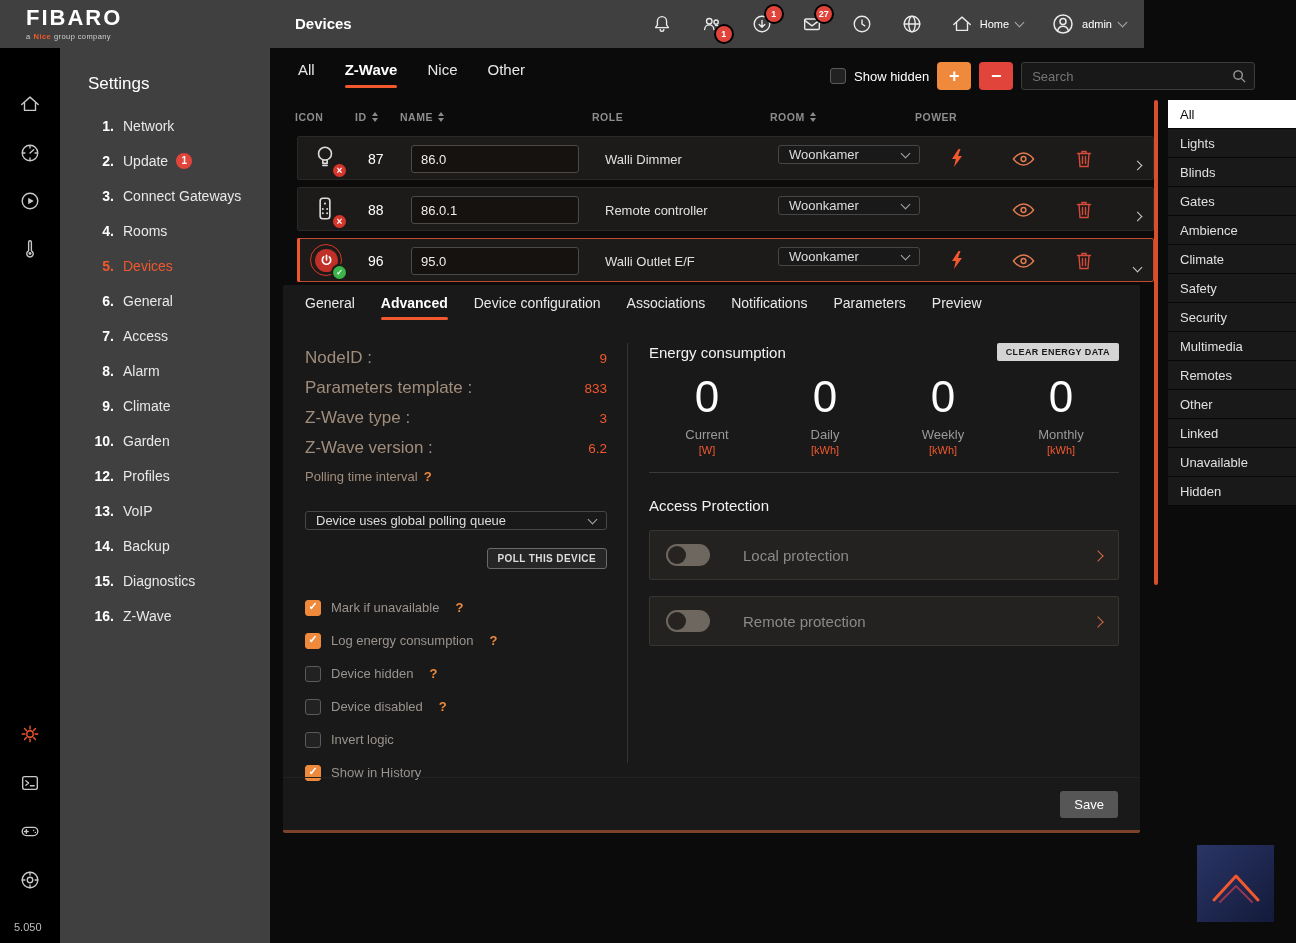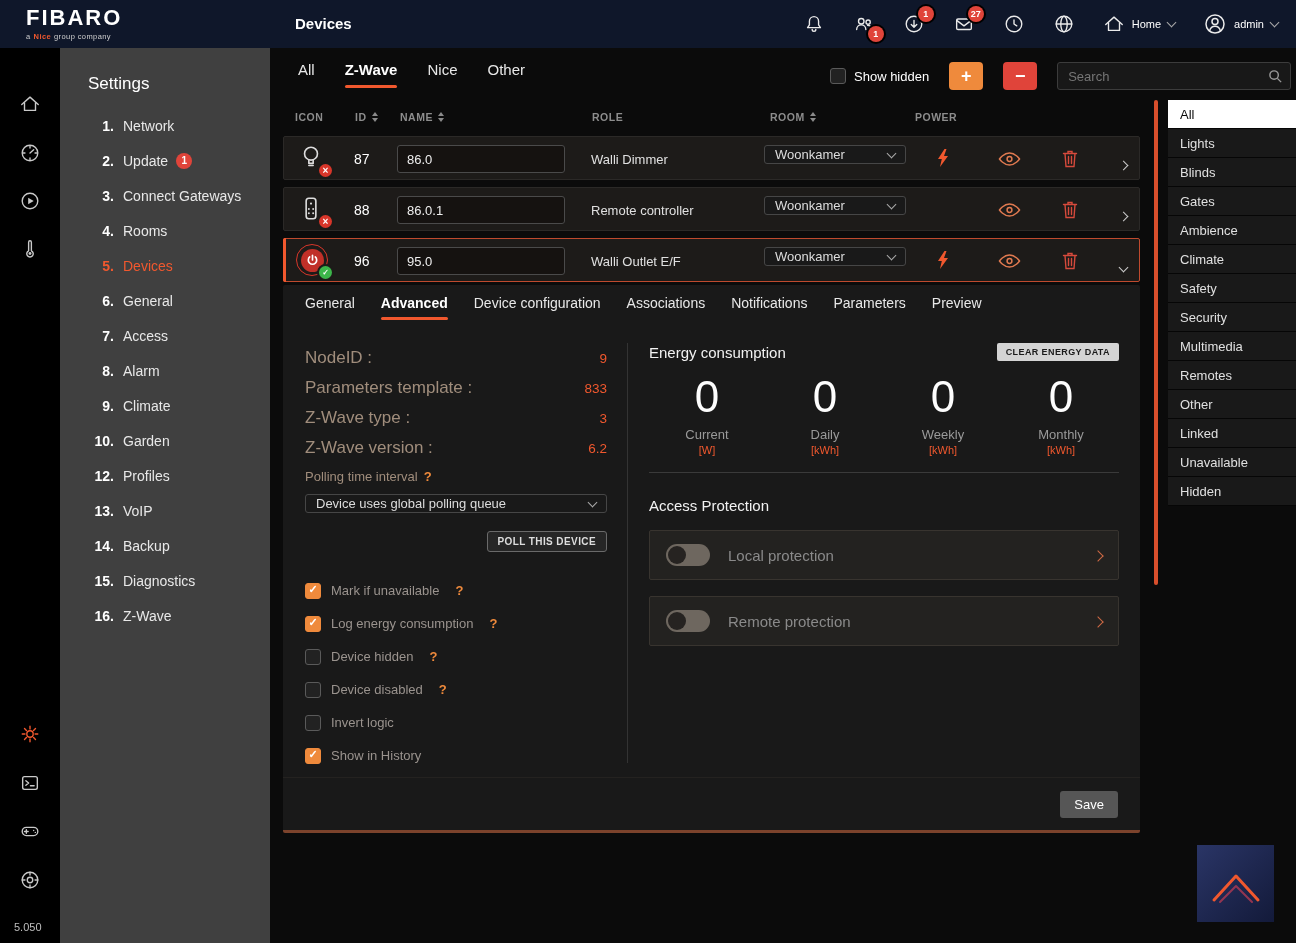--- a/index.html
+++ b/index.html
@@ -5,21 +5,21 @@
   :root{
     --accent:#f1582e; --orange:#ef8a3c; --danger:#e0443a; --success:#3cb54a;
     --bg:#0b0b0b; --panel:#191919; --rowbg:#1d1b19;
   }
   *{margin:0;padding:0;box-sizing:border-box;font-family:"Liberation Sans",sans-serif;}
   body{background:#000;}
   .page{position:relative;width:1296px;height:943px;background:var(--bg);overflow:hidden;color:#e8e8e8;}
   button{background:none;border:none;color:inherit;cursor:pointer;font-family:inherit;}
 
   
-  .topbar{position:absolute;left:0;top:0;width:1296px;height:48px;background:#0f172a;z-index:5;}
+  .topbar{position:absolute;left:0;top:0;width:1144px;height:48px;background:#404040;z-index:5;}
   .logo{position:absolute;left:26px;top:5px;}
   .logo-main{font-size:22px;font-weight:bold;letter-spacing:2px;color:#fff;}
   .logo-tag{display:flex;gap:3px;font-size:7.5px;color:#cfcfcf;margin-top:1px;letter-spacing:.4px;}
   .logo-tag .nice{color:var(--accent);font-weight:bold;}
   .page-title{position:absolute;left:295px;top:15px;font-size:15px;font-weight:bold;color:#fff;}
   .topbar-right{position:absolute;right:10px;top:0;height:48px;display:flex;align-items:center;gap:12px;}
   .tb-btn{position:relative;width:38px;height:38px;display:flex;align-items:center;justify-content:center;border-radius:50%;}
   .tb-btn svg{stroke:#eaeaea;fill:none;stroke-width:1.5;stroke-linecap:round;stroke-linejoin:round;}
   .badge{position:absolute;min-width:16px;height:16px;padding:0 3px;border-radius:8px;background:var(--danger);
          color:#fff;font-size:9px;font-weight:bold;display:flex;align-items:center;justify-content:center;
@@ -46,41 +46,41 @@
   .s-item.active .s-num,.s-item.active .s-label{color:var(--accent);}
   .s-badge{margin-left:8px;min-width:16px;height:16px;border-radius:8px;background:var(--danger);color:#fff;
            font-size:10px;font-weight:bold;display:inline-flex;align-items:center;justify-content:center;padding:0 4px;}
 
   
   .main{position:absolute;left:270px;top:48px;width:1026px;height:895px;background:var(--bg);}
   .filter-tabs{position:absolute;left:28px;top:13px;display:flex;gap:30px;}
   .f-tab{font-size:15px;color:#e8e8e8;cursor:pointer;padding-bottom:7px;}
   .f-tab.active{font-weight:bold;color:#fff;}
   .f-tab.active::after{content:"";display:block;height:3px;background:var(--accent);border-radius:2px;margin-top:7px;}
-  .toolbar{position:absolute;left:560px;top:14px;display:flex;align-items:center;gap:20px;}
+  .toolbar{position:absolute;left:560px;top:14px;display:flex;align-items:center;gap:8px;}
   .cb{width:16px;height:16px;border-radius:3px;background:#222;border:1px solid #5a5a5a;position:relative;flex:none;}
   .cb.checked{background:var(--orange);border-color:var(--orange);}
   .cb.checked::after{content:"\2713";position:absolute;left:2.5px;top:-0.5px;color:#fff;font-size:11px;font-weight:bold;}
   .show-hidden{display:flex;align-items:center;gap:8px;font-size:13px;color:#fff;cursor:pointer;}
   .btn-add,.btn-remove{width:34px;height:28px;border-radius:4px;color:#fff;font-size:18px;font-weight:bold;line-height:1;}
   .btn-add{background:var(--orange);}
   .btn-remove{background:var(--danger);}
   .search-box{position:relative;width:234px;}
   .search-box input{width:100%;height:28px;background:#181818;border:1px solid #3c3c3c;border-radius:3px;
                     color:#ddd;font-size:13px;padding:0 28px 0 10px;outline:none;}
   .search-box svg{position:absolute;right:8px;top:7px;stroke:#999;fill:none;stroke-width:1.5;}
 
   
   .thead{position:absolute;left:13px;top:63px;width:857px;height:20px;}
   .th{position:absolute;top:0;font-size:10.5px;font-weight:bold;color:#8d8d8d;letter-spacing:.5px;display:flex;align-items:center;}
   .sort{display:inline-flex;flex-direction:column;gap:2px;margin-left:5px;}
   .sort i{width:0;height:0;border-left:3.5px solid transparent;border-right:3.5px solid transparent;}
   .sort .up{border-bottom:4px solid #8a8a8a;}
   .sort .dn{border-top:4px solid #8a8a8a;}
-  .drow{position:absolute;left:13px;width:857px;height:44px;background:var(--rowbg);border:1px solid #2b2927;border-radius:2px;}
+  .drow{position:absolute;left:27px;width:857px;height:44px;background:var(--rowbg);border:1px solid #2b2927;border-radius:2px;}
   .drow.selected{border-color:#bf4a2e;}
   .drow.selected::before{content:"";position:absolute;left:-1px;top:-1px;bottom:-1px;width:3px;background:var(--accent);border-radius:2px 0 0 2px;}
   .drow>*{position:absolute;}
   .dev-icon{left:14px;top:7px;width:30px;height:30px;}
   .dev-icon svg{stroke:#ddd;fill:none;stroke-width:1.5;stroke-linecap:round;stroke-linejoin:round;}
   .mini-badge{position:absolute;right:-4px;bottom:-3px;width:13px;height:13px;border-radius:50%;color:#fff;font-size:8px;
               display:flex;align-items:center;justify-content:center;box-shadow:0 0 0 2px var(--rowbg);}
   .mini-badge.err{background:#d8362a;}
   .mini-badge.err::after{content:"\00d7";font-size:10px;font-weight:bold;}
   .mini-badge.ok{background:var(--success);}
@@ -110,42 +110,42 @@
   .d-tabs{position:absolute;left:22px;top:10px;display:flex;gap:26px;}
   .d-tab{font-size:14px;color:#e8e8e8;cursor:pointer;}
   .d-tab.active{font-weight:bold;color:#fff;}
   .d-tab.active::after{content:"";display:block;height:3px;background:var(--accent);border-radius:2px;margin-top:6px;}
   .d-left{position:absolute;left:22px;top:58px;width:302px;}
   .f-row{display:flex;justify-content:space-between;align-items:center;height:30px;}
   .f-label{font-size:17px;color:#a08d7c;}
   .f-value{font-size:13.5px;color:var(--accent);}
   .help{color:var(--orange);font-size:13px;font-weight:bold;margin-left:6px;}
   .poll-label-row{display:flex;align-items:center;margin-top:6px;font-size:13px;color:#a08d7c;}
-  .d-left .select{margin-top:10px;}
+  .d-left .select{margin-top:27px;}
   .poll-btn-row{text-align:right;margin-top:18px;}
   .poll-btn{background:#262626;border:1px solid #6a6a6a;border-radius:3px;color:#ddd;font-size:10px;
             font-weight:bold;letter-spacing:.4px;padding:4px 10px;}
   .cb-list{margin-top:22px;}
   .cb-row{display:flex;align-items:center;gap:10px;height:33px;cursor:pointer;}
   .cb-label{font-size:13px;color:#9a938e;}
   .vdiv{position:absolute;left:344px;top:58px;width:1px;height:420px;background:#333;}
   .d-right{position:absolute;left:366px;top:58px;width:470px;}
   .d-right-head{display:flex;justify-content:space-between;align-items:center;}
   .section-title{font-size:15px;color:#f2f2f2;}
   .clear-btn{background:#d4d4d4;color:#1a1a1a;font-size:9px;font-weight:bold;letter-spacing:.4px;
              border-radius:2px;padding:4px 9px;}
   .stats{display:flex;justify-content:space-between;padding:0 18px;margin-top:12px;}
   .stat{text-align:center;min-width:80px;}
   .stat-value{font-size:44px;font-weight:300;color:#fdfdfd;line-height:1.1;}
   .stat-label{font-size:13px;color:#9a9a9a;margin-top:6px;}
   .stat-unit{font-size:11px;color:var(--accent);margin-top:2px;}
   .d-hr{border:none;border-top:1px solid #3a3a3a;margin-top:16px;}
   .access-title{margin-top:24px;}
   .toggle-row{margin-top:16px;height:50px;background:#232220;border:1px solid #38342f;border-radius:2px;
-              display:flex;align-items:center;padding:0 16px;gap:18px;cursor:pointer;}
+              display:flex;align-items:center;padding:0 16px;gap:33px;cursor:pointer;}
   .pill{width:44px;height:22px;border-radius:11px;background:#6e675f;position:relative;flex:none;}
   .pill::after{content:"";position:absolute;left:2px;top:2px;width:18px;height:18px;border-radius:50%;background:#262321;}
   .toggle-label{font-size:15px;color:#8a8a8a;}
   .toggle-chev{margin-left:auto;}
   .toggle-chev .chev{border-color:#d06a45;width:8px;height:8px;}
   .panel-footer-line{position:absolute;left:0;right:0;bottom:52px;height:1px;background:#242220;}
   .save-btn{position:absolute;right:22px;bottom:12px;background:#565656;color:#fff;font-size:13px;
             padding:6px 14px;border-radius:3px;}
 
   

